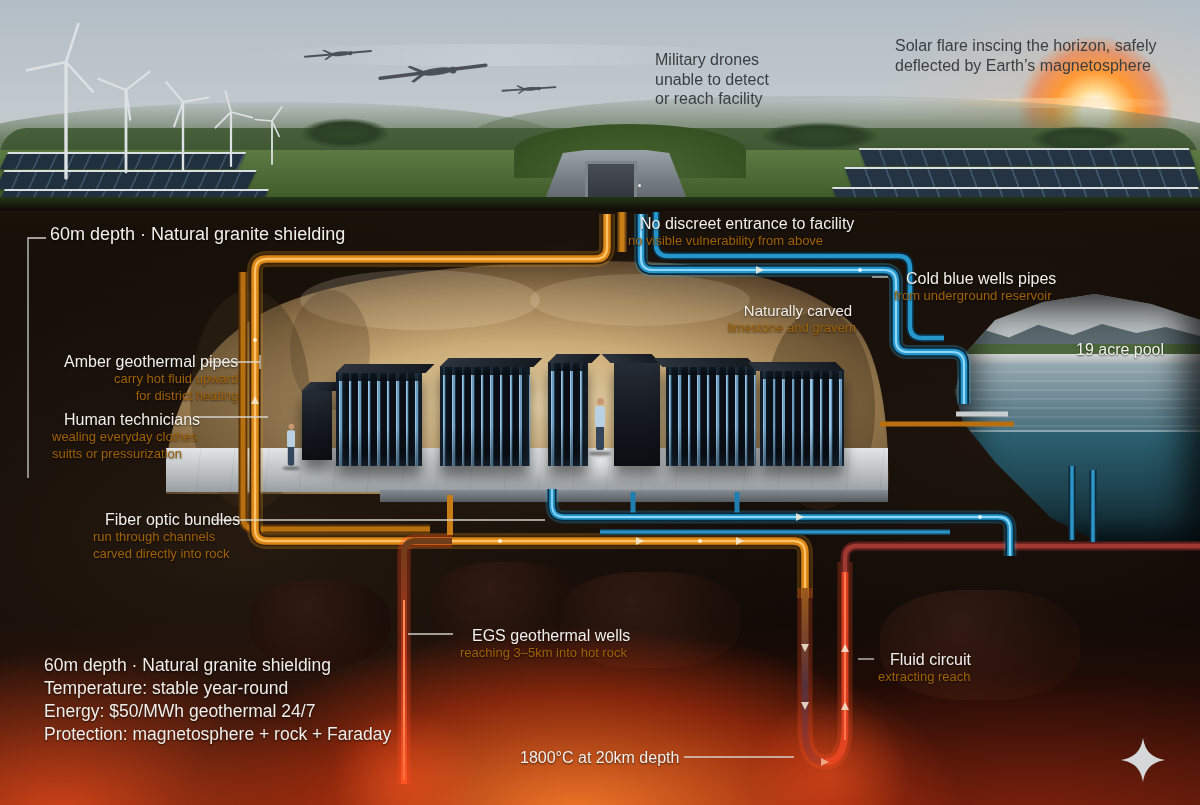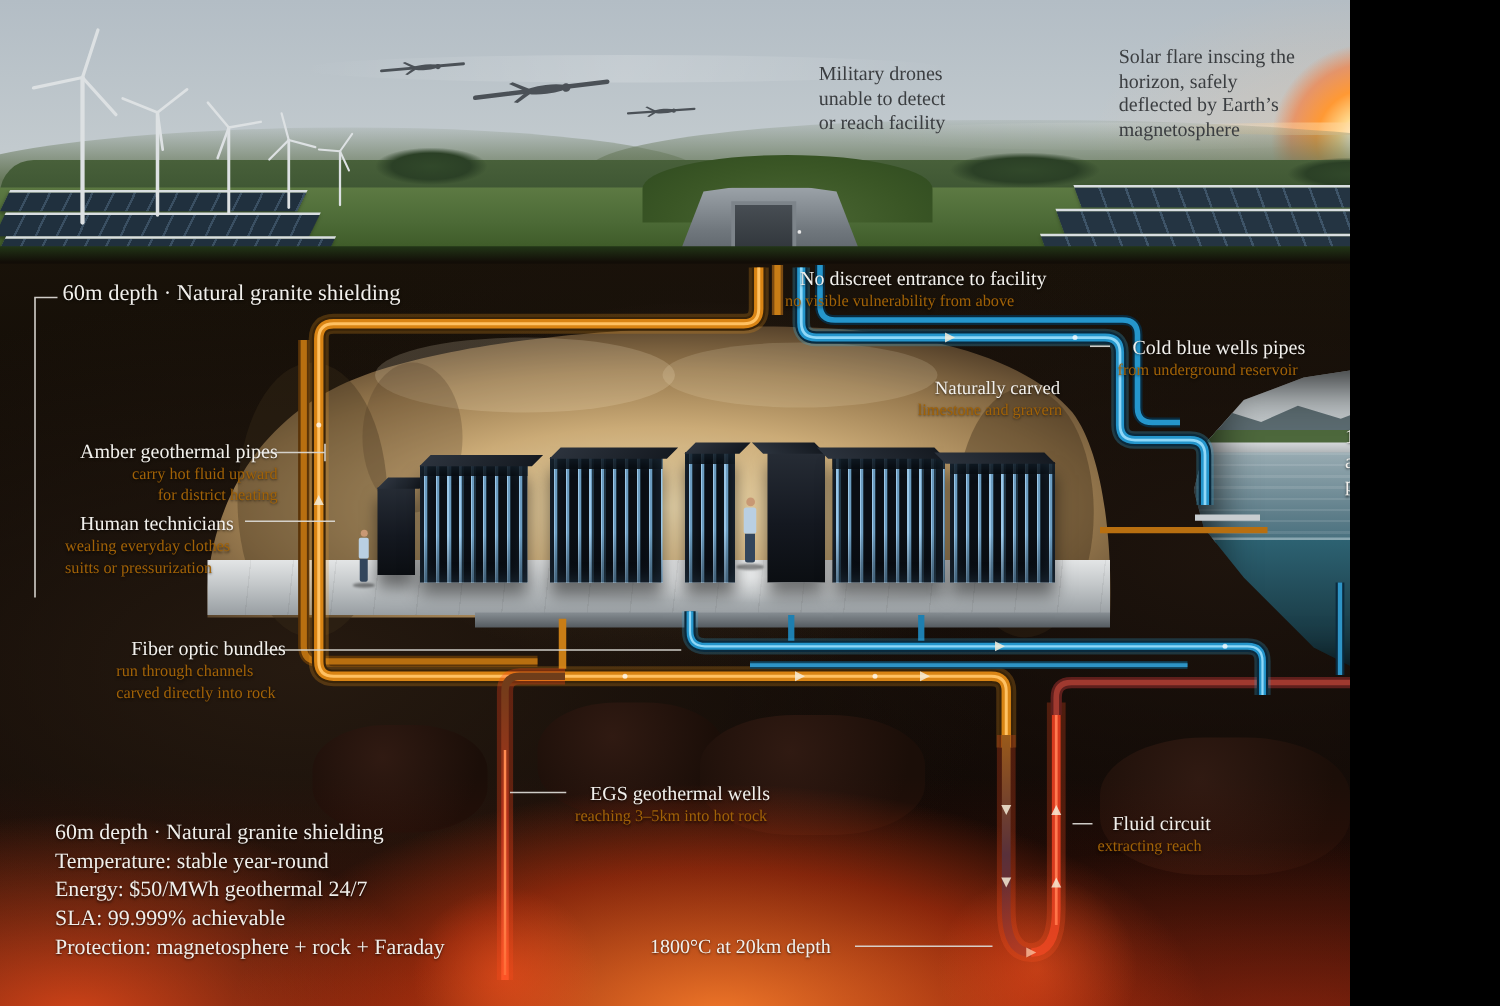--- a/index.html
+++ b/index.html
@@ -1,17 +1,17 @@
 <!DOCTYPE html>
 <html><head>
 <meta charset="utf-8">
 <style>
   html,body{margin:0;padding:0;background:#000;}
-  #stage{position:relative;width:1080px;height:805px;overflow:hidden;
-         font-family:Liberation Serif, serif;background:#0f0b07;}
+  #stage{position:relative;width:1200px;height:805px;overflow:hidden;
+         font-family:Liberation Sans, sans-serif;background:#0f0b07;}
   .abs{position:absolute;}
   
   #sky{left:0;top:0;width:1200px;height:215px;
     background:
       radial-gradient(300px 180px at 90% 55%, rgba(255,190,130,.25), transparent 70%),
       linear-gradient(180deg,#b3bdc5 0%,#c2cace 55%,#ccd1d4 100%);}
   .cloud{height:22px;border-radius:50%;opacity:.5;
     background:linear-gradient(100deg,transparent,rgba(255,255,255,.35),transparent);}
   #sun{left:985px;top:30px;width:200px;height:160px;
     background:radial-gradient(circle at 55% 52%, #fffbe9 0 13px, #ffd78a 24px, #ff9934 42px,
@@ -415,21 +415,20 @@
     <div class="s">extracting reach</div>
   </div>
   <div class="ann" style="left:520px;top:748px;">
     <div class="x">1800°C at 20km depth</div>
   </div>
 
   <div id="stats">
     <div>60m depth · Natural granite shielding</div>
     <div>Temperature: stable year-round</div>
     <div>Energy: $50/MWh geothermal 24/7</div>
-    <div>SLA: 99.999% achievable</div>
     <div>Protection: magnetosphere + rock + Faraday</div>
   </div>
 
   <svg class="abs" style="left:1120px;top:737px;" width="46" height="46">
     <path d="M23,1 C25,14 32,21 45,23 C32,25 25,32 23,45 C21,32 14,25 1,23 C14,21 21,14 23,1 Z" fill="#d6d7d8"></path>
   </svg>
 
 </div>
 
 </body></html>

